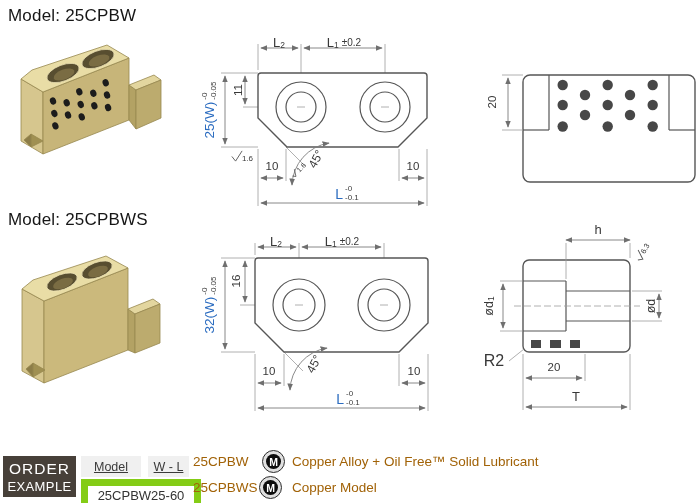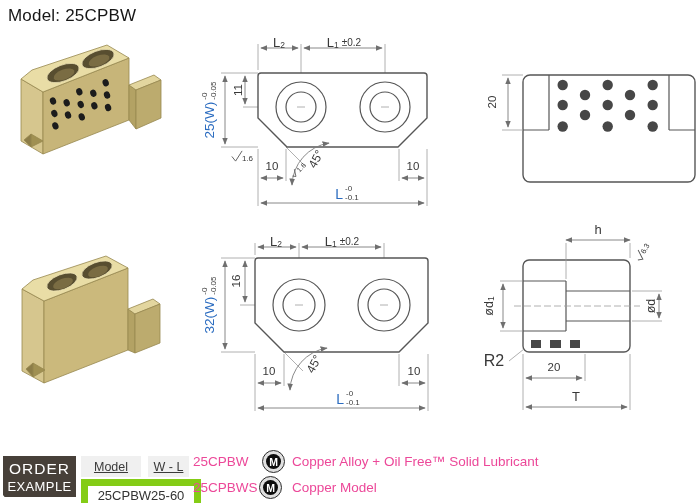--- a/index.html
+++ b/index.html
@@ -1,17 +1,17 @@
 <!DOCTYPE html>
 <html><head>
 <meta charset="utf-8">
 <style>
   html,body{margin:0;padding:0;background:#fff;}
   #page{position:relative;width:700px;height:503px;background:#fff;overflow:hidden;
-        font-family:"Liberation Sans",sans-serif;border-radius:18px;}
+        font-family:"Liberation Sans",sans-serif;}
   .title{position:absolute;font-size:17px;color:#161616;letter-spacing:.2px;}
   .view{position:absolute;}
   
   .outline{fill:#fff;stroke:#565656;stroke-width:1.4;}
   .outline2{fill:none;stroke:#565656;stroke-width:1.2;}
   .thin{stroke:#9c9c9c;stroke-width:.8;}
   .dim{stroke:#7c7c7c;stroke-width:.9;fill:none;}
   .dash{stroke:#9c9c9c;stroke-width:.8;stroke-dasharray:7 3;}
   .plug{fill:#474747;}
   
@@ -29,21 +29,21 @@
   .roughnum{font-size:8px;margin-left:-2px;margin-top:4px;}
   
   .orderbox{position:absolute;left:3px;top:456px;width:73px;height:41px;background:#474039;
             color:#fff;display:flex;flex-direction:column;align-items:center;justify-content:center;}
   .ob1{font-size:15.5px;letter-spacing:1px;}
   .ob2{font-size:13px;letter-spacing:.4px;margin-top:1px;}
   .chip{position:absolute;background:#f0f0f0;color:#3a3a3a;font-size:12.5px;
         display:flex;align-items:center;justify-content:center;height:21px;top:456px;text-decoration:underline;}
   .excode{position:absolute;left:81px;top:479px;width:106px;height:19px;background:#fff;
           border:7px solid #84cc16;font-size:13px;color:#333;display:flex;align-items:center;justify-content:center;}
-  .prow{position:absolute;font-size:13.5px;color:#ec4899;}
+  .prow{position:absolute;font-size:13.5px;color:#a16207;}
   .badge{position:absolute;width:21px;height:21px;border-radius:50%;background:#e0e0e0;
          border:1.5px solid #2e2e2e;display:flex;align-items:center;justify-content:center;}
   .badge .bi{width:15px;height:15px;border-radius:50%;background:#0d0d0d;color:#fff;
          font-size:10.5px;font-weight:bold;display:flex;align-items:center;justify-content:center;}
 </style>
 </head>
 <body>
 
 <div id="page">
 
@@ -197,20 +197,21 @@
     </g>
     <g>
       <line x1="22" y1="15" x2="43" y2="15" class="thin"></line>
       <line x1="22" y1="70" x2="43" y2="70" class="thin"></line>
       <line x1="28" y1="18" x2="28" y2="67" class="dim" marker-start="url(#ar)" marker-end="url(#ar)"></line>
     </g>
   </svg>
   <span class="lbl v" style="left:13px;top:42px">20</span>
 </div>
 
+<div class="title" style="left:8px;top:210px">Model: 25CPBWS</div>
 
 <div class="view" style="left:8px;top:247px">
   <svg width="160" height="150">
     <g stroke="#97884f" stroke-width="0.8">
       <polygon points="14,42 36,54 36,136 14,124" fill="#d6c68e"></polygon>
       <polygon points="36,54 120,21 120,103 36,136" fill="#cbb97c"></polygon>
       <polygon points="120,62 127,67 127,106 120,103" fill="#b3a264"></polygon>
       <polygon points="120,62 145,52 152,57 127,67" fill="#e3d69f"></polygon>
       <polygon points="127,67 152,57 152,96 127,106" fill="#bcab6e"></polygon>
       <polygon points="14,42 25,33 98,9 120,21 36,54" fill="#e9dda6"></polygon>

